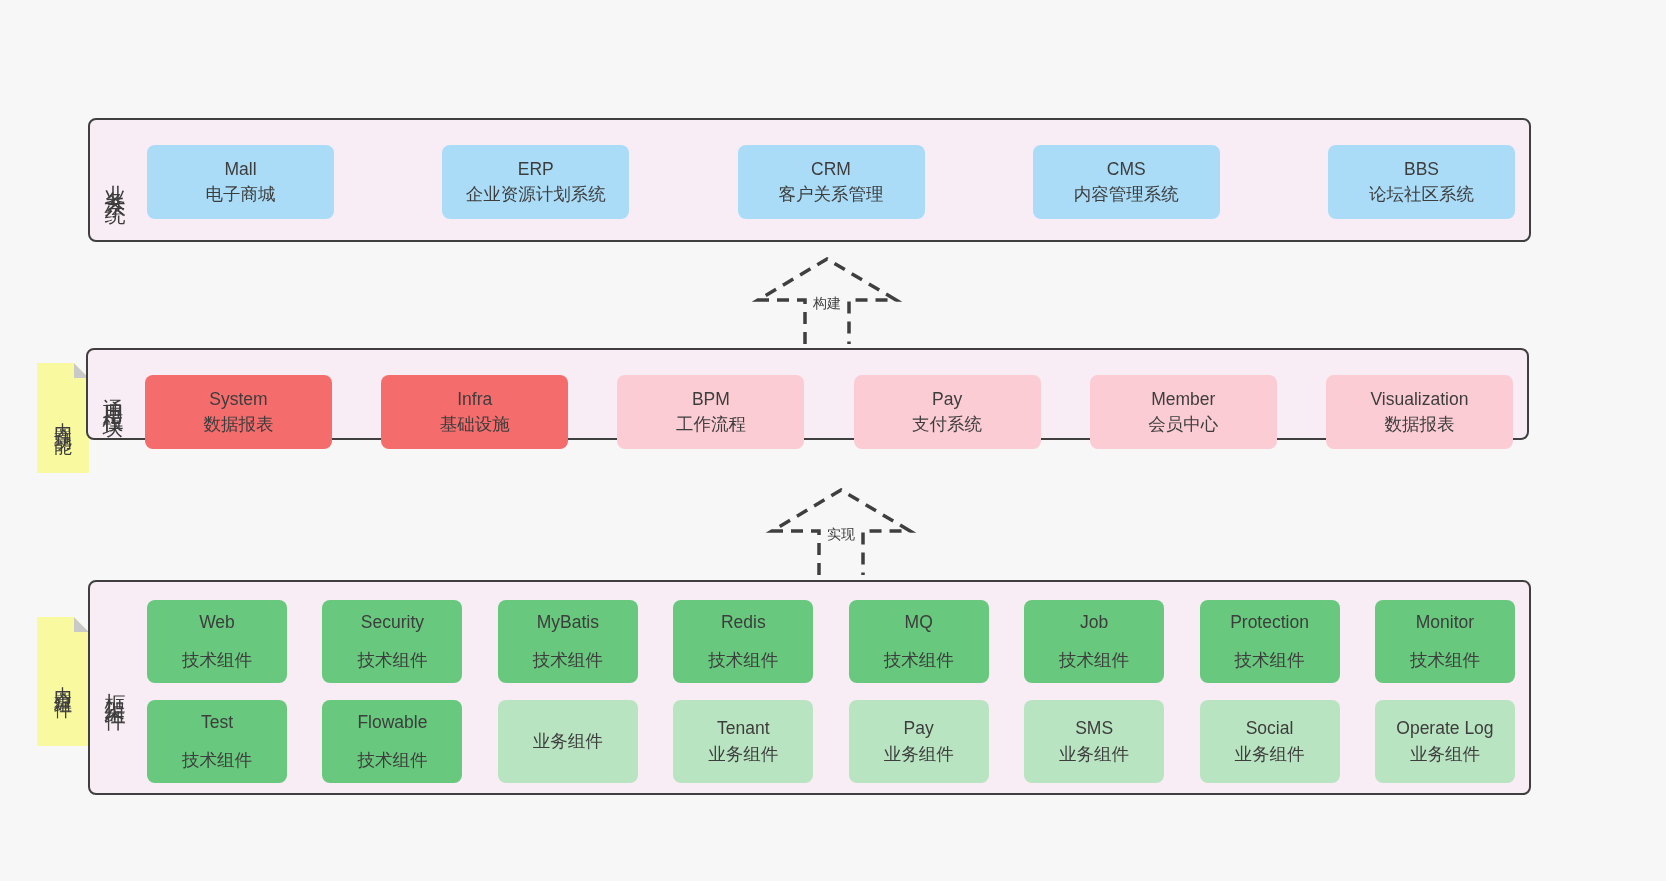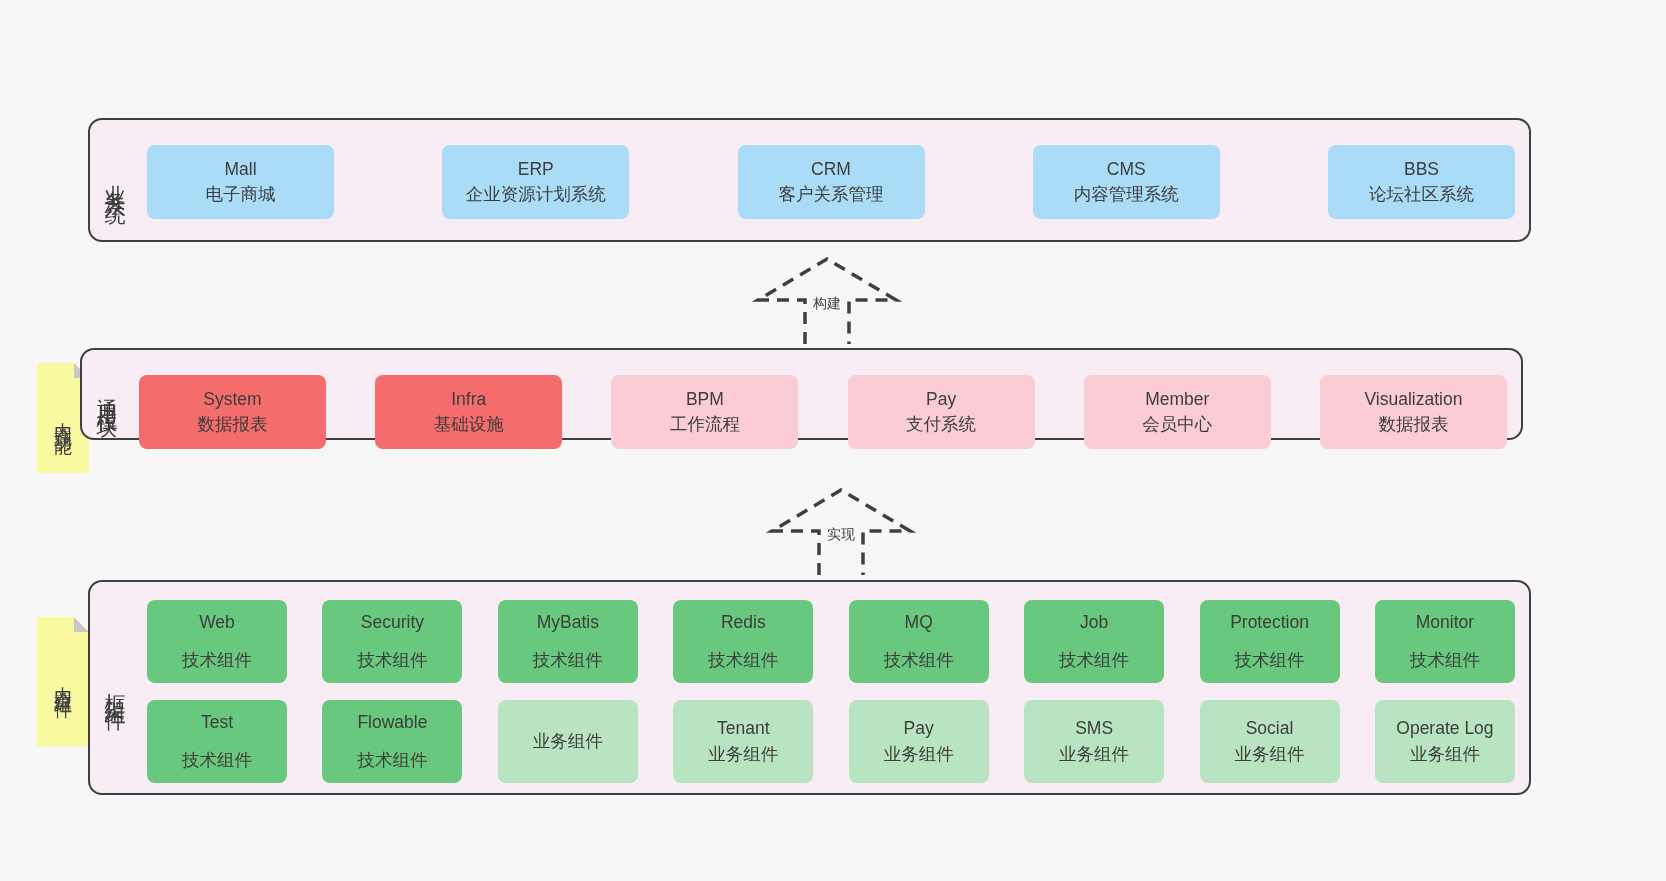--- a/index.html
+++ b/index.html
@@ -15,21 +15,21 @@
     font-family:"Liberation Sans","DejaVu Sans",sans-serif;
     color:var(--text);
     position:relative;
     overflow:hidden;
   }
   .stage{position:absolute;inset:0;width:1666px;height:881px;}
   .panel{
     position:absolute;
     background:var(--panel-bg);
     border:2px solid var(--panel-border);
-    border-radius:14px;
+    border-radius:8px;
   }
   .layer-label{
     position:absolute;left:11px;top:50%;transform:translateY(-50%);
     writing-mode:vertical-lr;text-orientation:upright;
     font-size:21px;letter-spacing:6px;color:var(--text);
     white-space:nowrap;
   }
   .row{
     position:absolute;left:57px;right:14px;
     display:flex;justify-content:space-between;align-items:center;
@@ -105,21 +105,21 @@
       <path d="M63 88 V44 H16 L85 3 L154 44 H107 V88" fill="none" stroke="#3f3f3f" stroke-width="3.5" stroke-dasharray="12 8"></path>
     </svg>
     <span class="arrow-label">构建</span>
   </div>
 
   <div class="sticky" style="left:37px;top:363px;height:110px">
     <span class="sticky-fold"></span>
     <span class="sticky-text">内置功能</span>
   </div>
 
-  <div class="panel" style="left:80px;top:348px;width:1443px;height:92px">
+  <div class="panel" style="left:86px;top:348px;width:1443px;height:92px">
     <div class="layer-label">通用模块</div>
     <div class="row" style="top:25px;height:74px">
       <div class="box red w187">
         <div>System</div>
         <div>数据报表</div>
       </div>
       <div class="box red w187">
         <div>Infra</div>
         <div>基础设施</div>
       </div>

